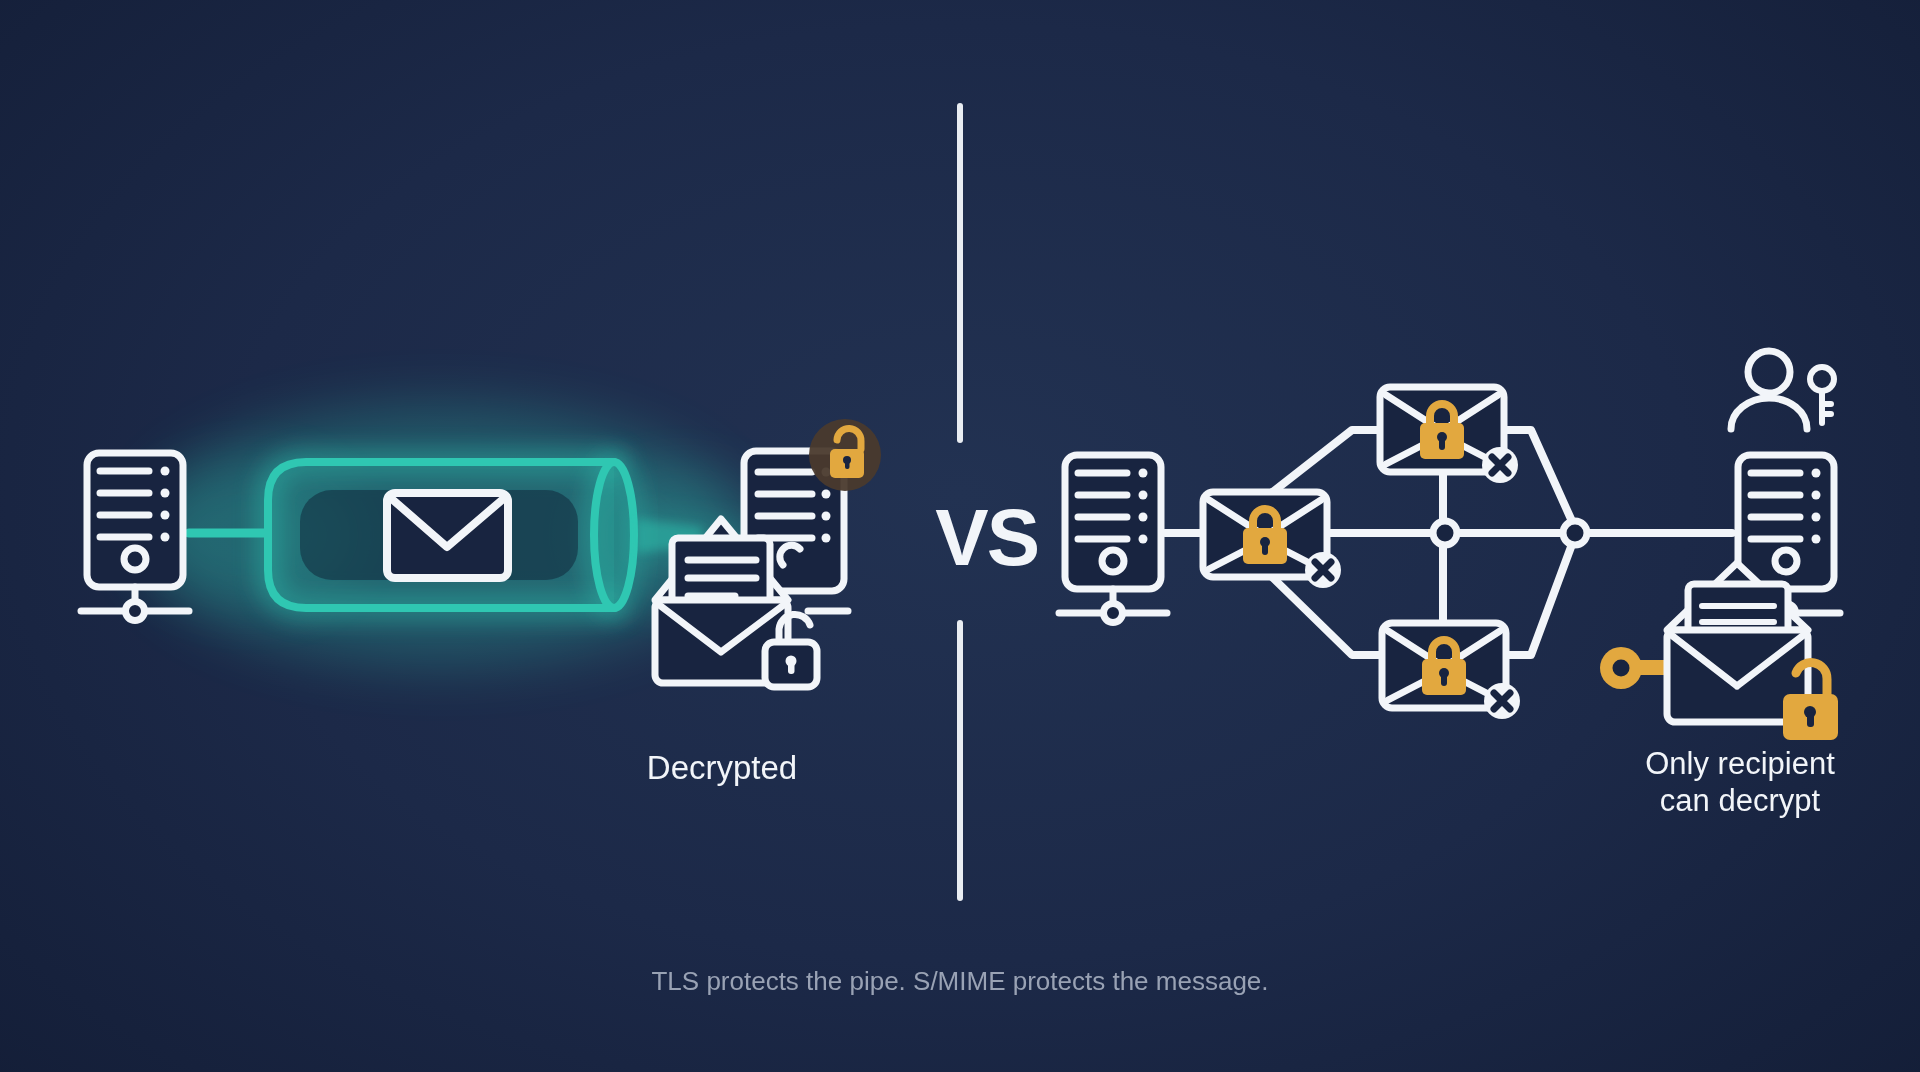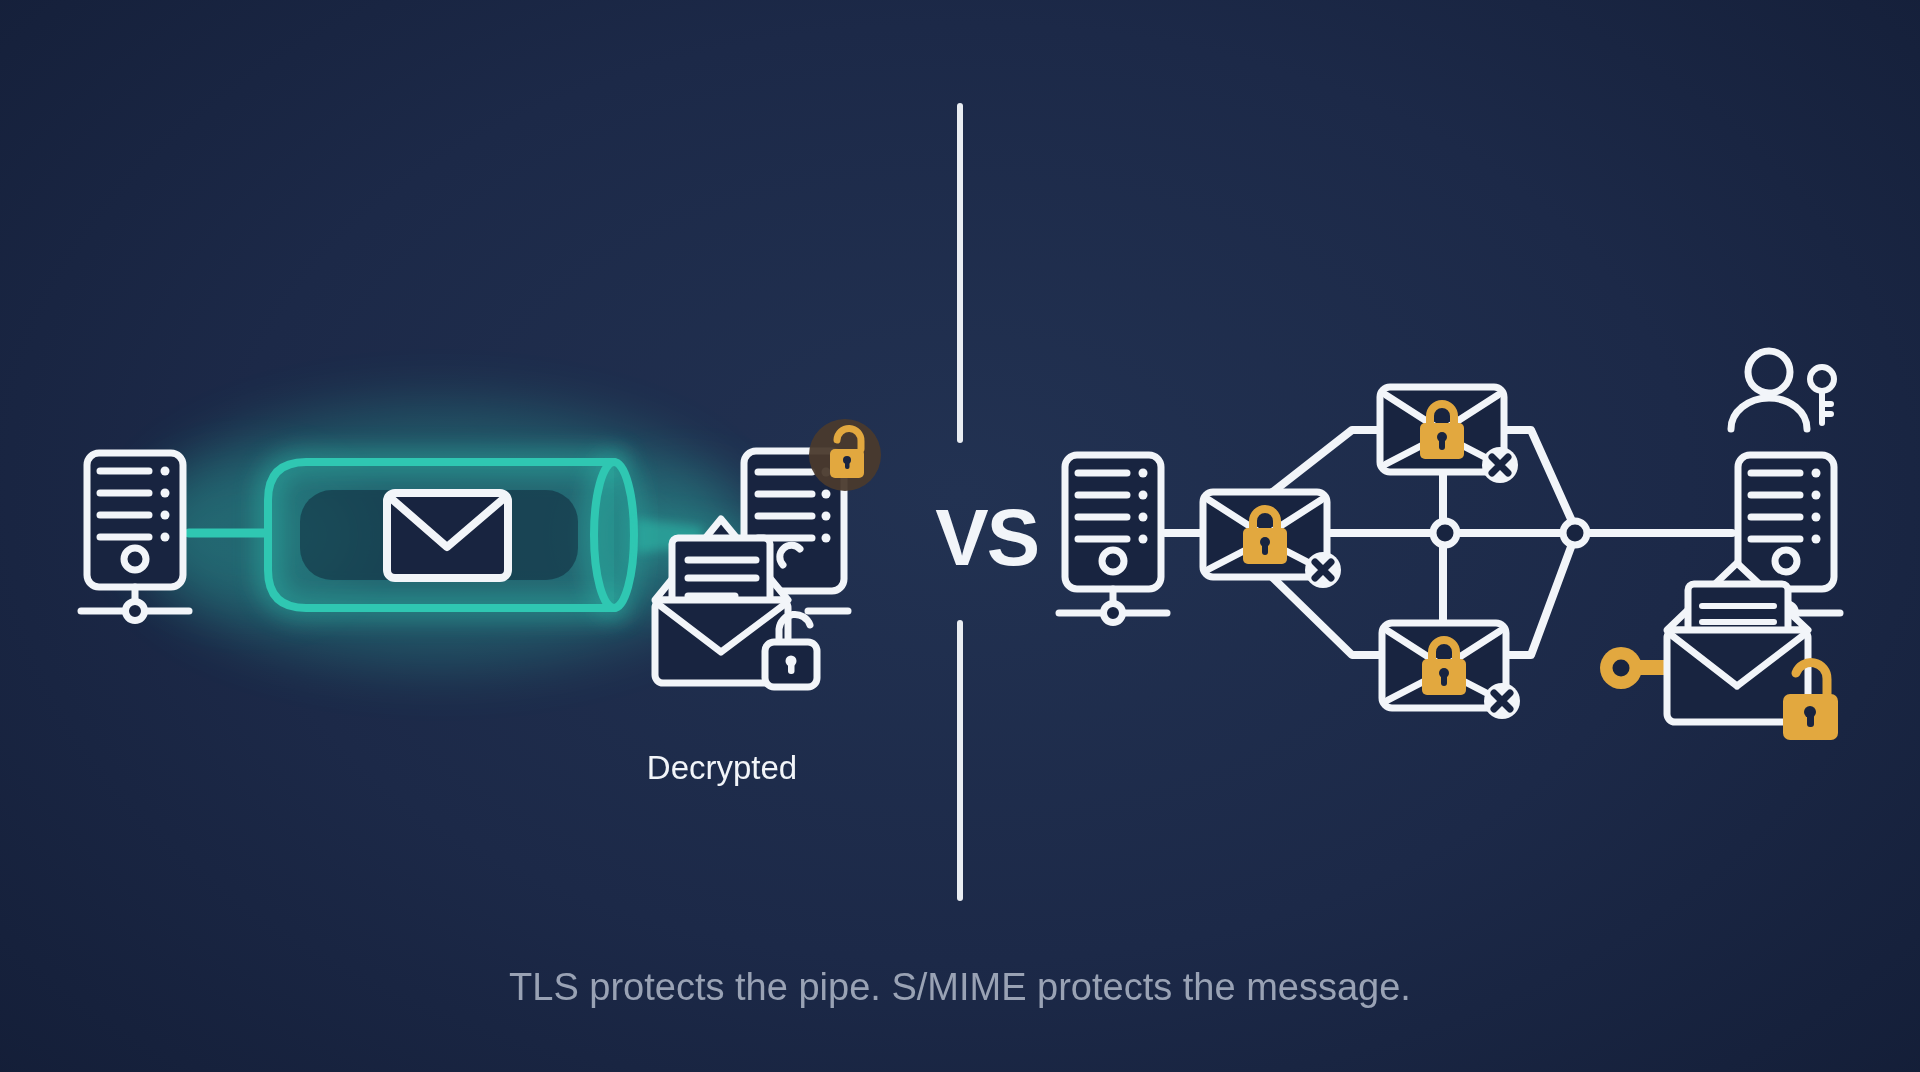--- a/index.html
+++ b/index.html
@@ -32,21 +32,21 @@
   .divider{left:957px;width:6px;background:var(--divider);border-radius:3px;}
   .divider-top{top:103px;height:340px;}
   .divider-bottom{top:620px;height:281px;}
   .note{
     color:var(--white);text-align:center;font-size:33px;line-height:39px;font-weight:400;
   }
   .note-left{left:602px;top:732px;width:240px;margin-top:16px;}
   .note-right{left:1610px;top:745px;width:260px;font-size:31px;line-height:37px;}
   .caption{
     left:0;top:966px;width:1920px;text-align:center;
-    color:var(--caption-gray);font-size:38px;font-weight:400;
+    color:var(--caption-gray);font-size:26px;font-weight:400;
   }
   svg{position:absolute;left:0;top:0;}
   .ln{fill:none;stroke:var(--white);stroke-width:7;stroke-linecap:round;stroke-linejoin:round;}
   .ln8{stroke-width:8;}
   .ln6{stroke-width:6;}
   .fb{fill:var(--navy-fill);}
   .dot{fill:var(--white);stroke:none;}
   .gold{fill:var(--gold);stroke:none;}
   .goldln{fill:none;stroke:var(--gold);stroke-linecap:round;stroke-linejoin:round;}
   .bgfill{fill:var(--navy-fill);stroke:none;}
@@ -220,15 +220,19 @@
 
 
   <div class="abs divider divider-top"></div>
   <div class="abs vs">VS</div>
   <div class="abs divider divider-bottom"></div>
 
   <div class="abs note note-left">
     <div>Decrypted</div>
   </div>
 
+  <div class="abs note note-right">
+    <div>Only recipient</div>
+    <div>can decrypt</div>
+  </div>
 
   <div class="abs caption">TLS protects the pipe. S/MIME protects the message.</div>
 </div>
 
 </body></html>

